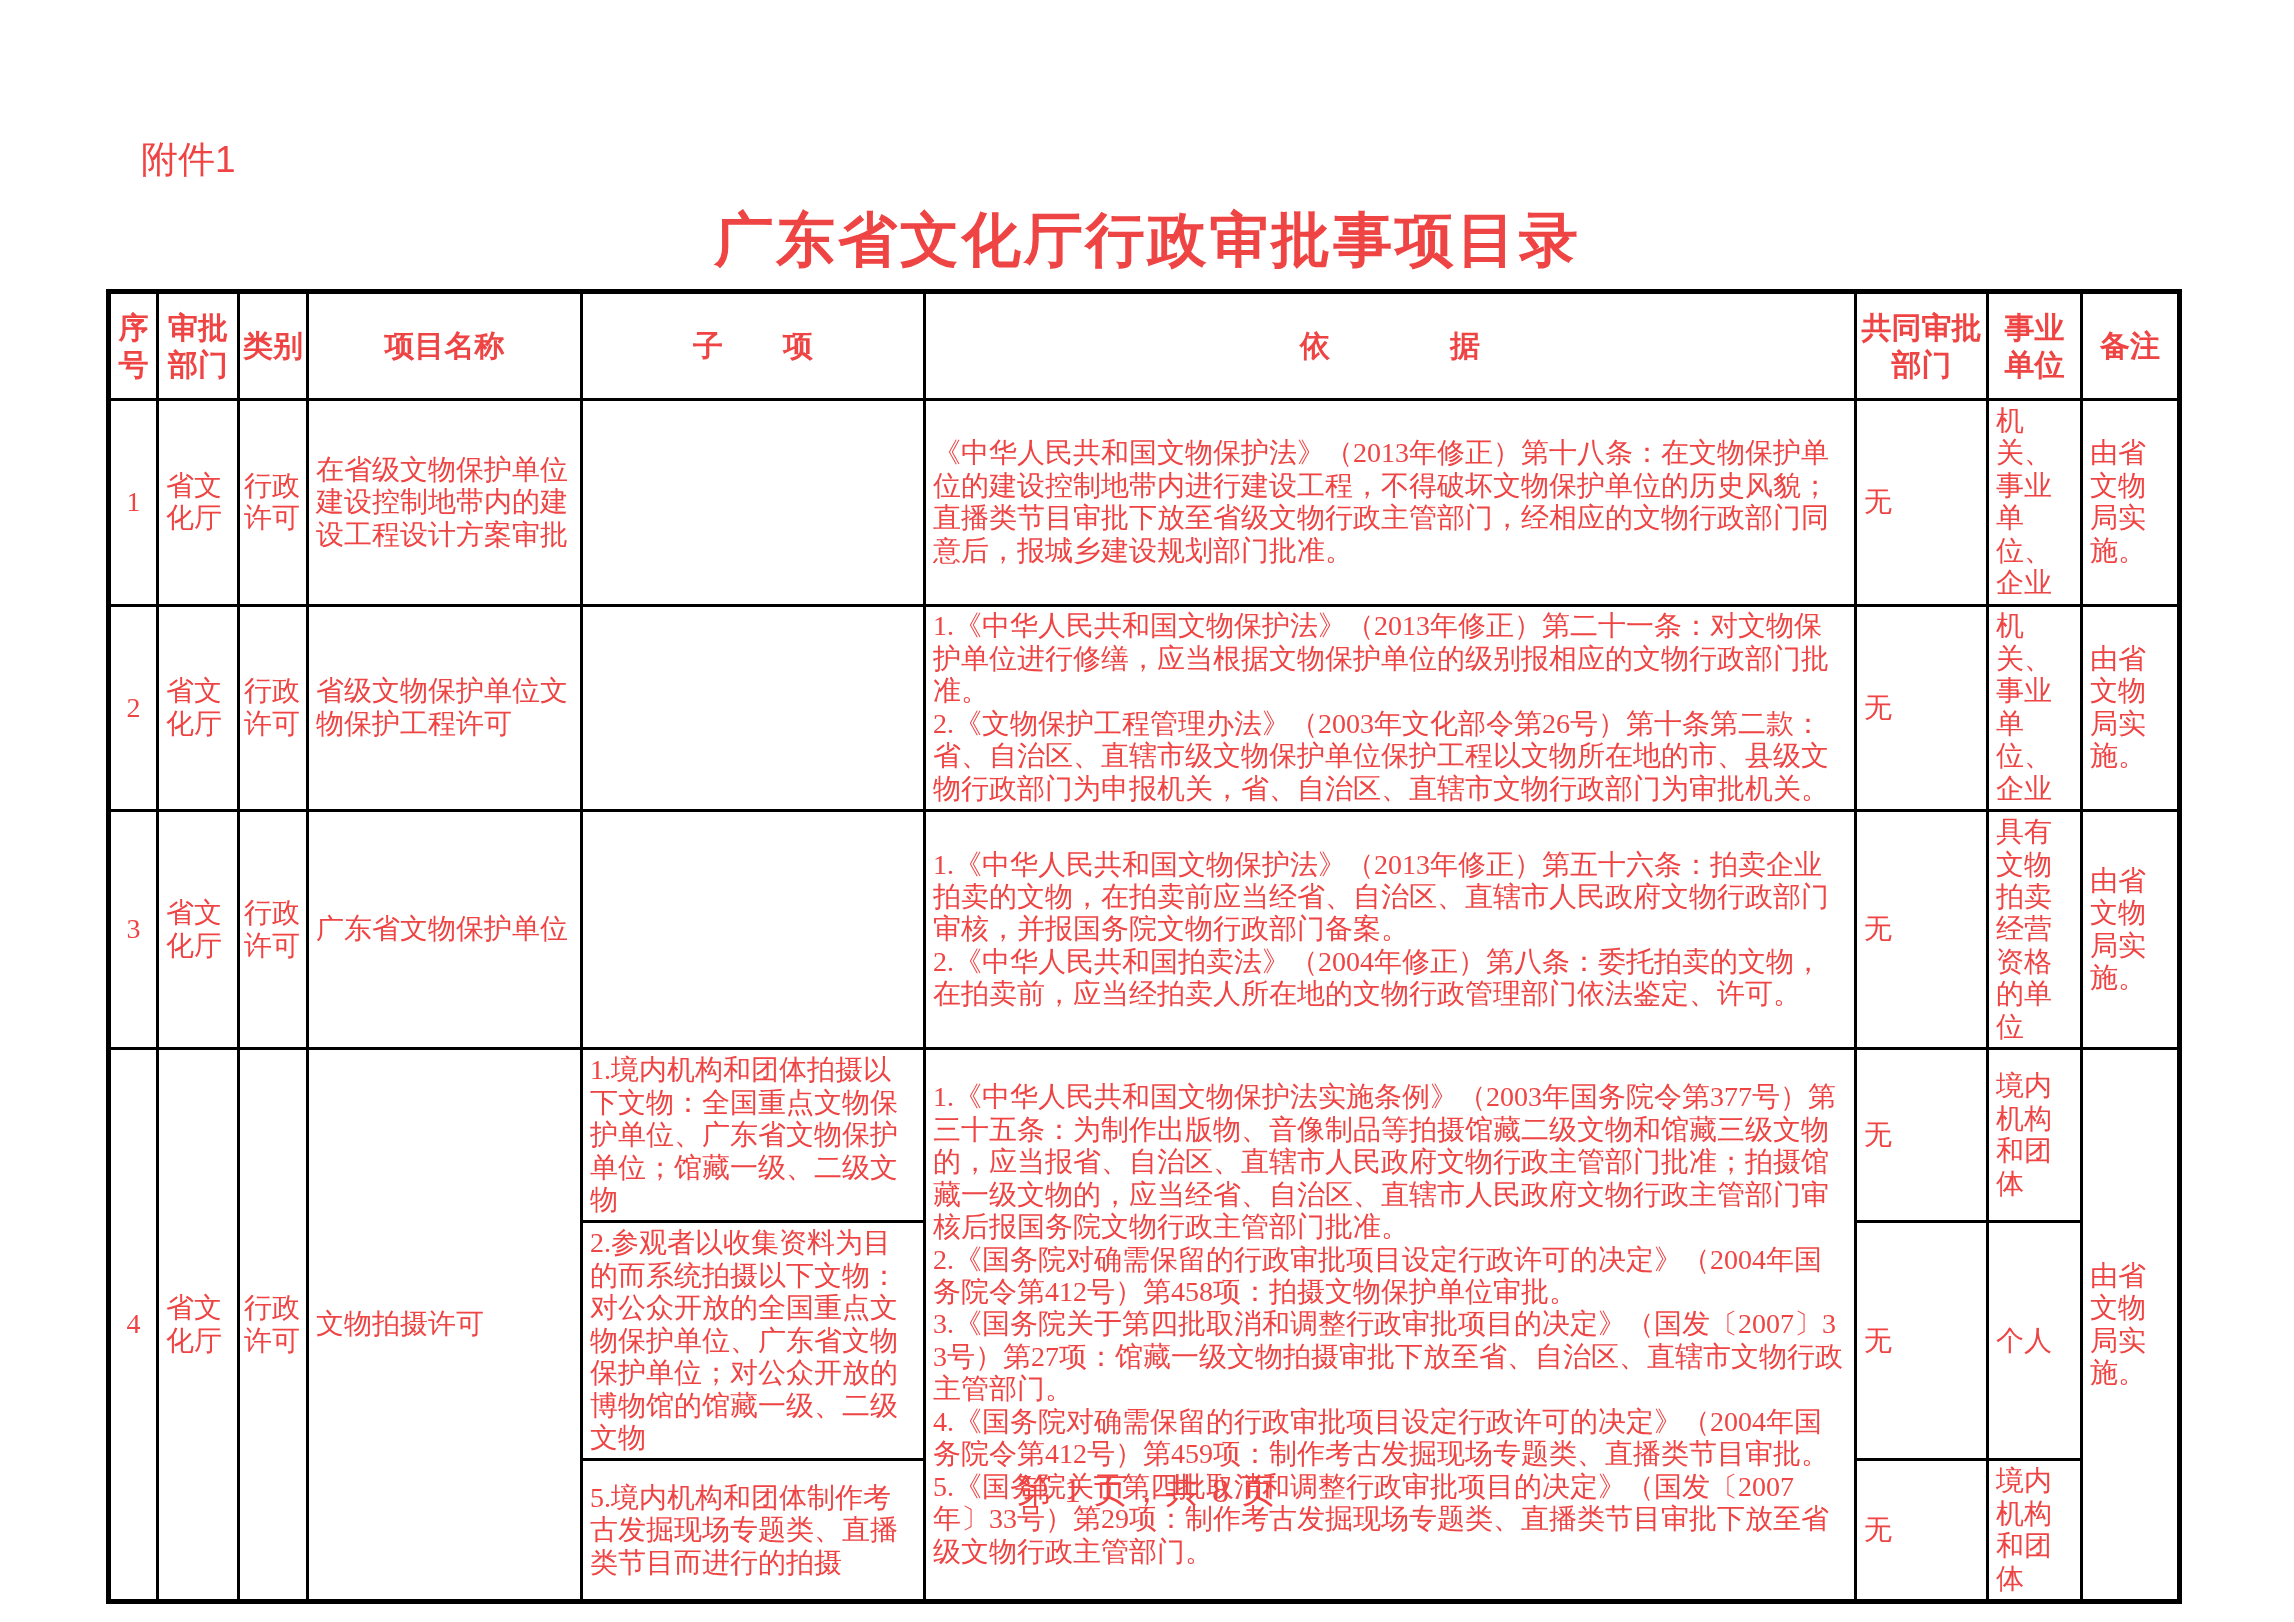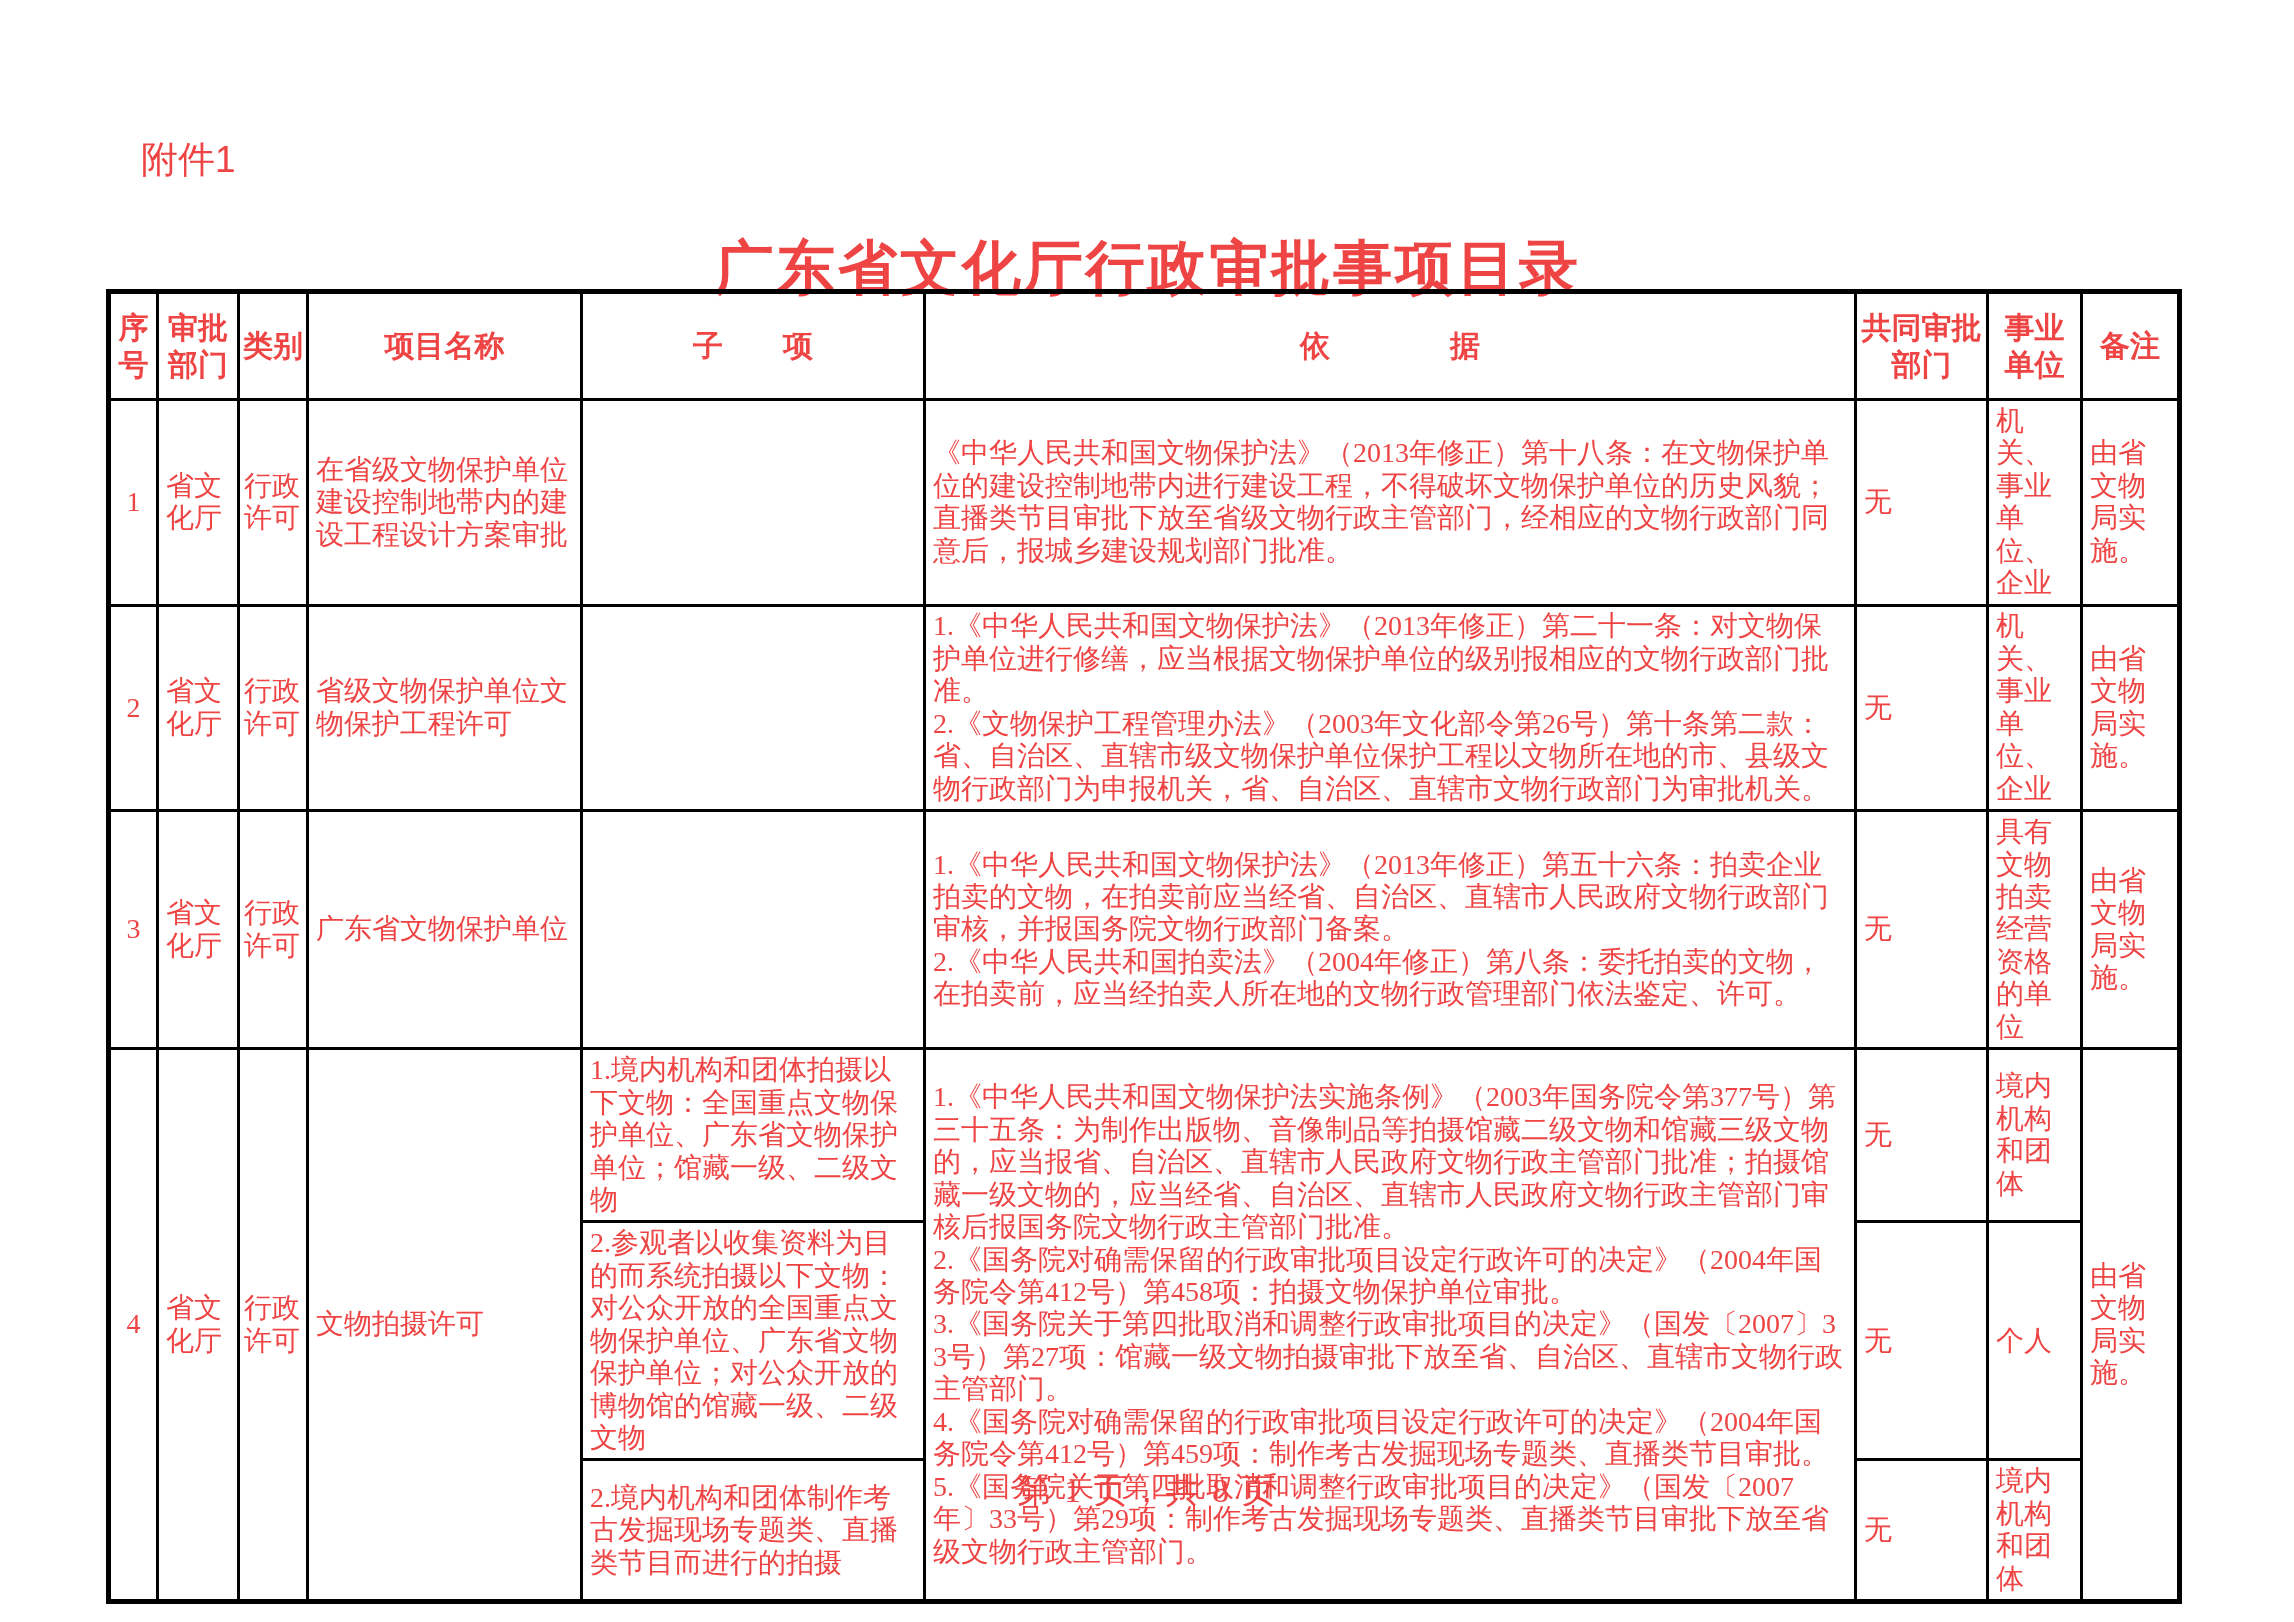--- a/index.html
+++ b/index.html
@@ -22,21 +22,20 @@
   .title{
     position:absolute;
     top:201px;
     left:0;
     width:2295px;
     text-align:center;
     font-size:59px;
     font-weight:bold;
     letter-spacing:2.9px;
     white-space:nowrap;
-    margin-top:28px;
   }
   table.approval{
     position:absolute;
     left:106px;
     top:289px;
     width:2072px;
     border-collapse:collapse;
     table-layout:fixed;
     border:5.9px solid #000;
   }
@@ -164,21 +163,21 @@
       <td>无</td>
       <td>境内机构和团体</td>
       <td rowspan="3">由省文物局实施。</td>
     </tr>
     <tr style="height:227px">
       <td class="subitem">2.参观者以收集资料为目的而系统拍摄以下文物：对公众开放的全国重点文物保护单位、广东省文物保护单位；对公众开放的博物馆的馆藏一级、二级文物</td>
       <td>无</td>
       <td>个人</td>
     </tr>
     <tr style="height:111px">
-      <td class="subitem">2.境内机构和团体制作考古发掘现场专题类、直播类节目而进行的拍摄</td>
+      <td class="subitem">5.境内机构和团体制作考古发掘现场专题类、直播类节目而进行的拍摄</td>
       <td>无</td>
       <td>境内机构和团体</td>
     </tr>
   </tbody>
     </table>
 
   <div class="footer">第 1 页，共 8 页</div>
 
 </div>
 

